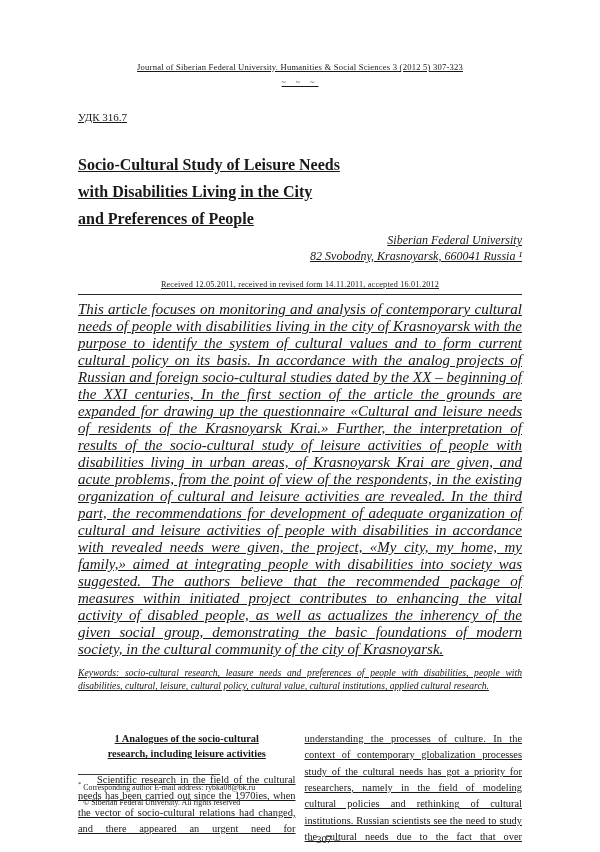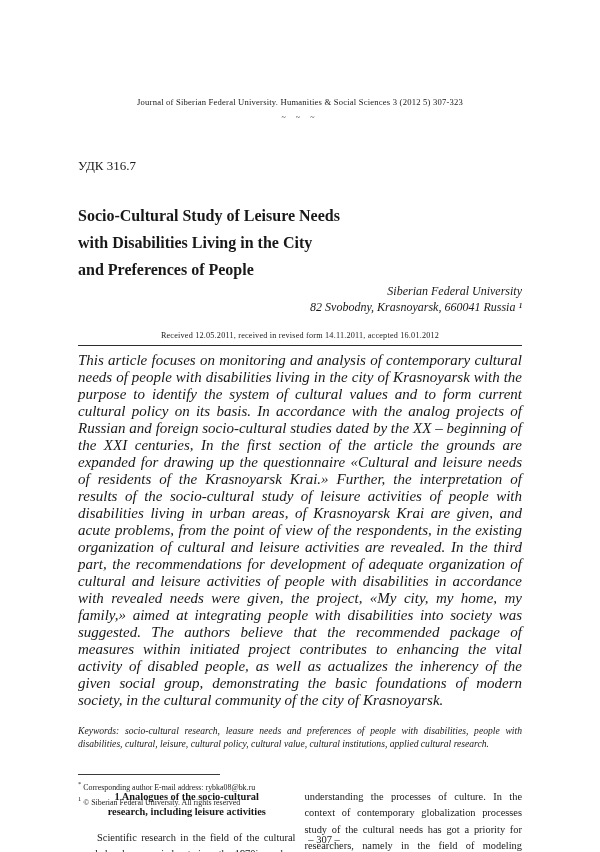--- a/index.html
+++ b/index.html
@@ -1,23 +1,23 @@
 <!DOCTYPE html>
 <html><head>
 <meta charset="utf-8">
 <style>
   html,body{margin:0;padding:0;background:#ececec;}
   .page{
     width:600px;height:852px;margin:0 auto;background:#ffffff;position:relative;
     font-family:"Liberation Serif","DejaVu Serif",serif;color:#181818;
-    padding:97px 78px 0;box-sizing:border-box;overflow:hidden;
+    padding:62px 78px 0;box-sizing:border-box;overflow:hidden;text-decoration:underline;
   }
   .journal-line{text-align:center;font-size:8.6px;line-height:11px;letter-spacing:0.2px;}
   .tildes{text-align:center;font-size:8px;letter-spacing:4px;margin-top:5px;color:#333;}
-  .udc{margin-top:36px;font-size:13px;}
+  .udc{margin-top:24px;font-size:11px;}
   .title{margin-top:28px;font-size:16px;font-weight:bold;line-height:27px;}
   .authors{margin-top:10px;text-align:right;font-size:12px;font-weight:bold;line-height:17px;}
   .affiliation{text-align:right;font-size:12px;font-style:italic;line-height:16px;}
   .received{margin-top:16px;text-align:center;font-size:8.2px;letter-spacing:0.2px;}
   .rule{border:none;border-top:1px solid #2c2c2c;margin:5px 0 0;}
   .abstract{margin-top:6px;font-size:15px;font-style:italic;line-height:17px;text-align:justify;}
   .keywords{margin-top:8px;font-size:9.6px;font-style:italic;line-height:13.4px;text-align:justify;}
   .columns{margin-top:36px;display:flex;gap:9px;}
   .col{flex:1;font-size:10.4px;line-height:16.4px;min-width:0;}
   .col-heading{font-weight:bold;text-align:center;line-height:15.5px;margin:2px 0 10px;}
@@ -49,21 +49,21 @@
     <div>Siberian Federal University</div>
     <div>82 Svobodny, Krasnoyarsk, 660041 Russia ¹</div>
   </div>
 
   <div class="received">Received 12.05.2011, received in revised form 14.11.2011, accepted 16.01.2012</div>
 
   <hr class="rule">
 
   <p class="abstract" style="margin:6px 0 0;">This article focuses on monitoring and analysis of contemporary cultural needs of people with disabilities living in the city of Krasnoyarsk with the purpose to identify the system of cultural values and to form current cultural policy on its basis. In accordance with the analog projects of Russian and foreign socio-cultural studies dated by the XX – beginning of the XXI centuries, In the first section of the article the grounds are expanded for drawing up the questionnaire «Cultural and leisure needs of residents of the Krasnoyarsk Krai.» Further, the interpretation of results of the socio-cultural study of leisure activities of people with disabilities living in urban areas, of Krasnoyarsk Krai are given, and acute problems, from the point of view of the respondents, in the existing organization of cultural and leisure activities are revealed. In the third part, the recommendations for development of adequate organization of cultural and leisure activities of people with disabilities in accordance with revealed needs were given, the project, «My city, my home, my family,» aimed at integrating people with disabilities into society was suggested. The authors believe that the recommended package of measures within initiated project contributes to enhancing the vital activity of disabled people, as well as actualizes the inherency of the given social group, demonstrating the basic foundations of modern society, in the cultural community of the city of Krasnoyarsk.</p>
 
-  <p class="keywords" style="margin:15px 0 0;">Keywords: socio-cultural research, leasure needs and preferences of people with disabilities, people with disabilities, cultural, leisure, cultural policy, cultural value, cultural institutions, applied cultural research.</p>
+  <p class="keywords" style="margin:8px 0 0;">Keywords: socio-cultural research, leasure needs and preferences of people with disabilities, people with disabilities, cultural, leisure, cultural policy, cultural value, cultural institutions, applied cultural research.</p>
 
   <div class="columns">
     <div class="col">
       <div class="col-heading">
         <div>1 Analogues of the socio-cultural</div>
         <div>research, including leisure activities</div>
       </div>
       <p class="body-par indent" style="margin:0;">Scientific research in the field of the cultural needs has been carried out since the 1970ies, when the vector of socio-cultural relations had changed, and there appeared an urgent need for</p>
     </div>
     <div class="col">

